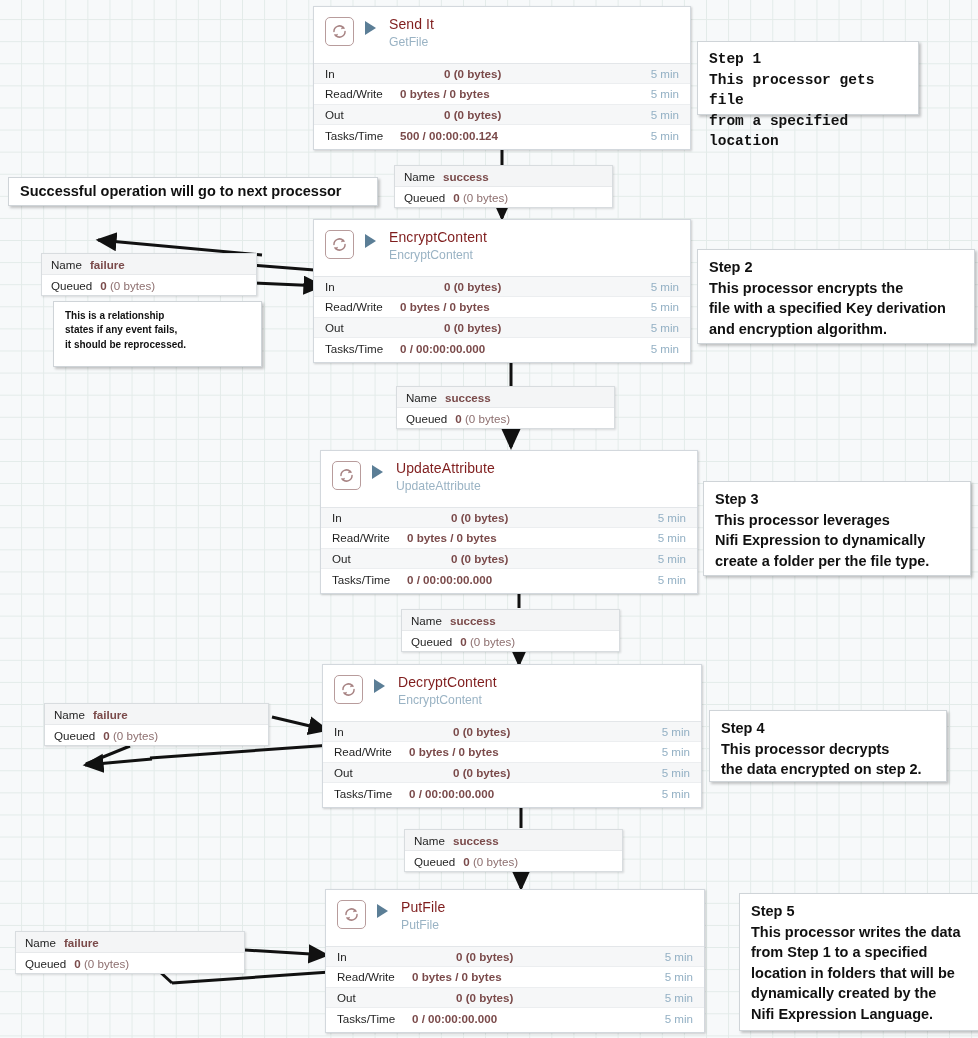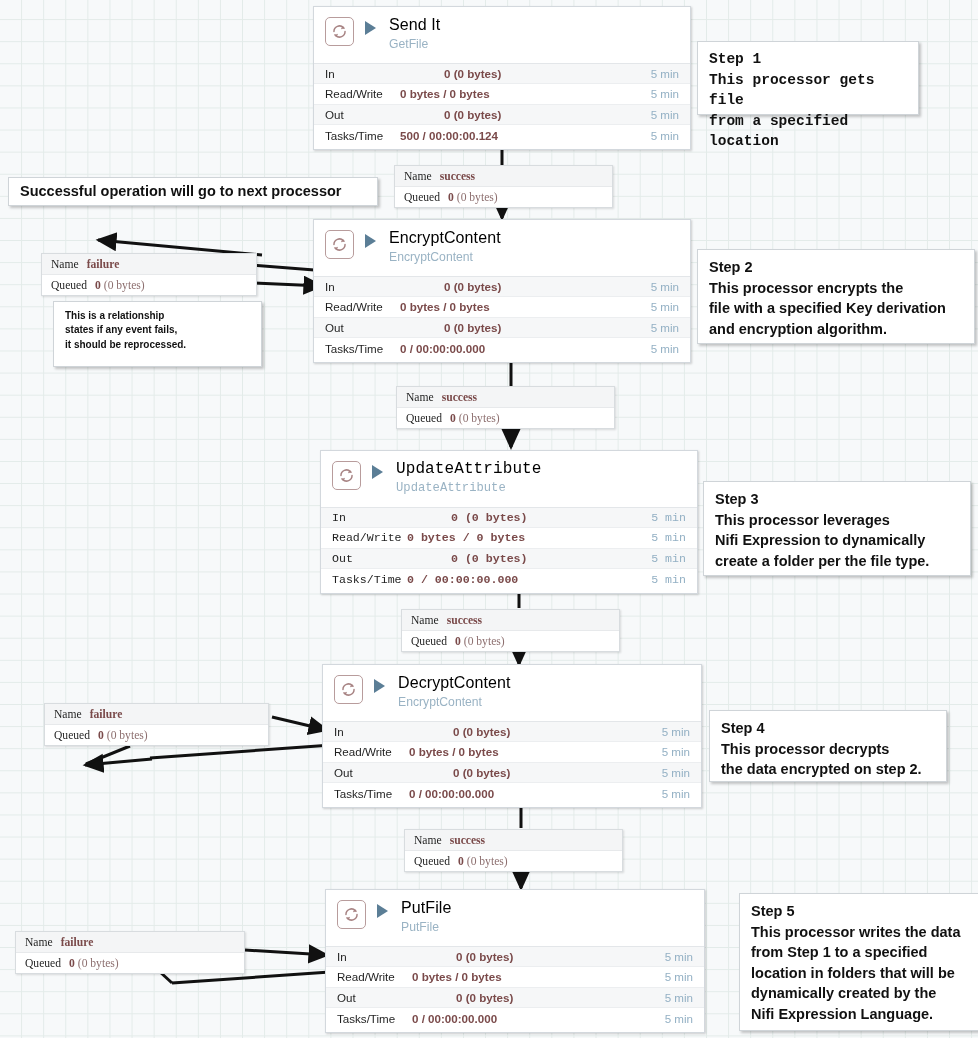--- a/index.html
+++ b/index.html
@@ -65,22 +65,22 @@
     border-top: 7px solid transparent;
     border-bottom: 7px solid transparent;
     border-left: 11px solid #5b7e96;
   }
   .proc-titles {
     margin-left: 13px;
     line-height: 1.05;
     padding-top: 1px;
   }
   .proc-name {
-    font-size: 16px;
-    color: #000000;
+    font-size: 14px;
+    color: #7f1d1d;
     letter-spacing: 0.1px;
   }
   .proc-type {
     font-size: 12.2px;
     color: #9ab3c4;
     margin-top: 4px;
   }
   .proc-stats {
     border-top: 1px solid #e3e6e9;
   }
@@ -115,21 +115,20 @@
   }
 
   
   .conn-label {
     position: absolute;
     background: #ffffff;
     border: 1px solid #d8dcdf;
     box-shadow: 1px 1px 2px rgba(0,0,0,0.13);
     box-sizing: border-box;
     font-size: 11.6px;
-    font-family: Liberation Serif, serif;
   }
   .conn-row {
     display: flex;
     align-items: center;
     height: 21px;
     padding-left: 9px;
     box-sizing: border-box;
   }
   .conn-row.top { background: #f4f5f6; border-bottom: 1px solid #e7e9eb; }
   .conn-key { color: #1f1f1f; margin-right: 8px; }
@@ -322,21 +321,21 @@
     <div class="conn-row top">
       <span class="conn-key">Name</span>
       <span class="conn-val">success</span>
     </div>
     <div class="conn-row">
       <span class="conn-key">Queued</span>
       <span class="conn-val light"><b>0</b>&nbsp;<span>(0 bytes)</span></span>
     </div>
   </div>
 
-  <div class="processor" style="left:320px; top:450px; width:378px; height:144px;font-family:Liberation Mono, monospace;">
+  <div class="processor" style="left:320px; top:450px; width:378px; height:144px;">
     <div class="proc-head">
       <div class="proc-icon">
         <svg width="19" height="19" viewBox="0 0 24 24">
           <path d="M19 12a7 7 0 0 1-11.9 5M5 12a7 7 0 0 1 11.9-5" fill="none" stroke="#a88484" stroke-width="1.9" stroke-linecap="round"></path>
           <path d="M6.3 16.2 L7.6 17.4 L8.9 16.0" fill="none" stroke="#a88484" stroke-width="1.9" stroke-linecap="round"></path>
           <path d="M15.1 8.0 L16.4 6.6 L17.7 7.9" fill="none" stroke="#a88484" stroke-width="1.9" stroke-linecap="round"></path>
         </svg>
       </div>
       <div class="run-glyph"></div>
       <div class="proc-titles">

